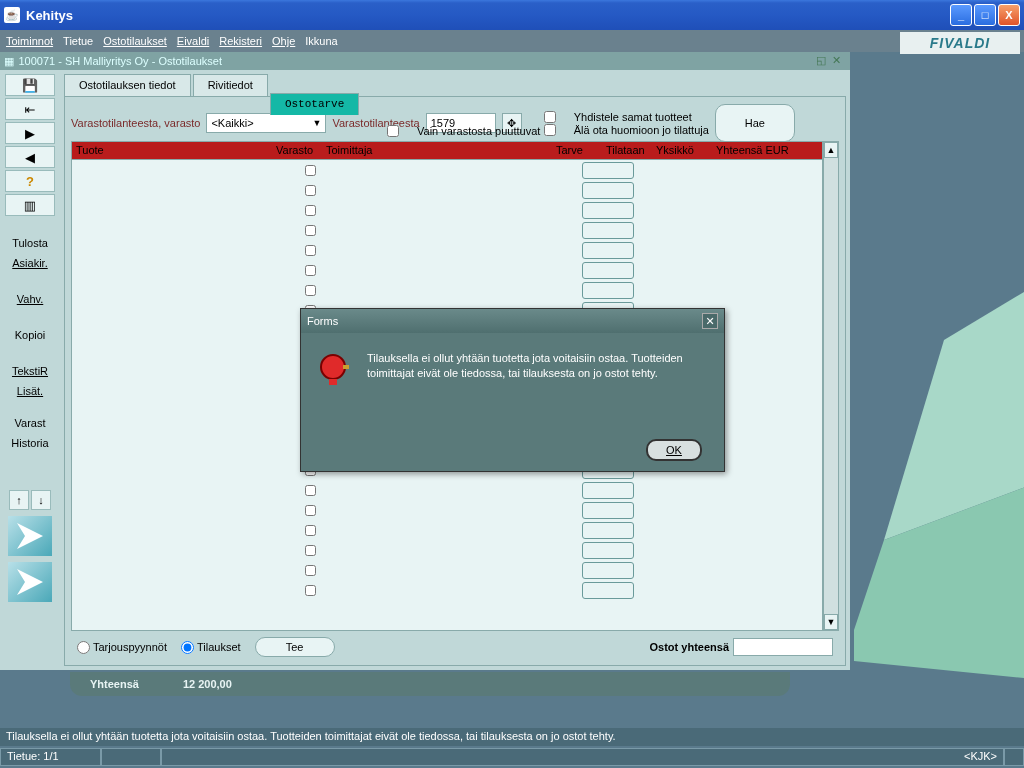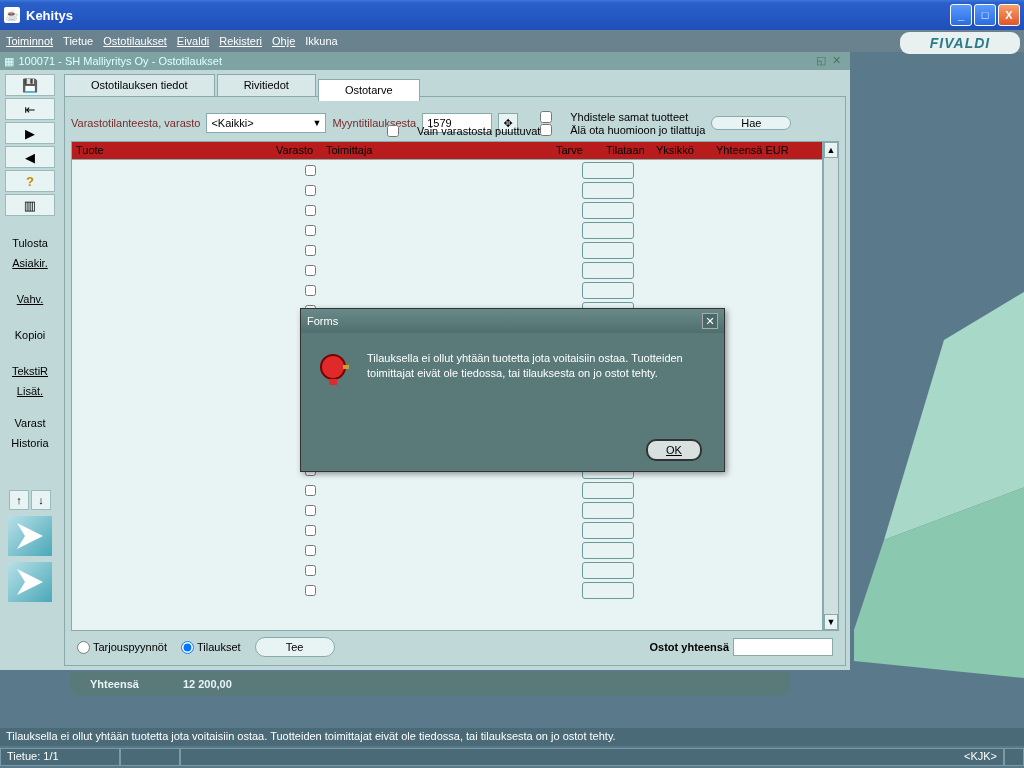--- a/index.html
+++ b/index.html
@@ -11,56 +11,56 @@
 .xp-titlebar .title { font-weight: bold; font-size: 13px; flex: 1; }
 .xp-buttons { display:flex; gap:2px; }
 .xp-btn { width: 22px; height: 22px; border: 1px solid #fff; border-radius: 3px; display:flex;align-items:center;justify-content:center;color:#fff;font-weight:bold; }
 .xp-btn.min,.xp-btn.max{ background: linear-gradient(to bottom,#5a9aff,#2a6de0);}
 .xp-btn.close{ background: linear-gradient(to bottom,#f7a06a,#e0542a);}
 
 
 .menubar { height: 22px; background: #6a818e; display:flex; align-items:center; padding:0 6px; gap:10px; color:#fff; position:relative;}
 .menubar .menu-item { cursor:default; }
 .menubar .underline { text-decoration: underline; text-align: center; }
-.logo-area { position:absolute; right:4px; top:2px; width:120px; height:22px; background:#e8f0f0; display:flex;align-items:center;justify-content:center; color:#2a7a8a; font-weight:bold; font-size:14px; letter-spacing:1px; font-style:italic;border-radius:9px;}
+.logo-area { position:absolute; right:4px; top:2px; width:120px; height:22px; background:#e8f0f0; display:flex;align-items:center;justify-content:center; color:#2a7a8a; font-weight:bold; font-size:14px; letter-spacing:1px; font-style:italic;}
 
 
 .mdi-title { height:18px; background:#7fa3a3; display:flex; align-items:center; padding:0 4px; color:#dff; font-size:11px; width:850px;}
 .mdi-title .spacer{flex:1;}
 .mdi-title .mdi-btn{ width:14px;height:14px; color:#475; margin-left:2px; cursor:default;}
 
 
 .mdi-body { display:flex; width:850px; background:#c0d8d8;}
 .left-toolbar { width:60px; background:#c0d8d8; padding:4px 2px; display:flex; flex-direction:column; align-items:center; gap:2px;}
 .tool-btn { width:50px; height:22px; background:#e8f4f4; border:1px solid #9bb; display:flex;align-items:center;justify-content:center; font-size:13px;}
 .txt-btn { width:56px; height:18px; background:transparent; display:flex;align-items:center;justify-content:center; font-size:11px; color:#000; cursor:default;}
 .arrow-btns{display:flex;gap:2px;margin-top:4px;}
 .arrow-btn{width:20px;height:20px;background:#e8f4f4;border:1px solid #9bb;display:flex;align-items:center;justify-content:center;font-weight:bold;}
 .big-icon { width:44px; height:40px; background:linear-gradient(135deg,#b8e0e8,#4aa8b8); margin-top:4px; display:flex;align-items:center;justify-content:center;}
 .big-icon svg{width:30px;height:30px;}
 
 .content { flex:1; background:#c0d8d8; padding:4px; position:relative;}
 
 
 .tabs { display:flex; height:22px;}
-.tab { padding:4px 26px; background:#d8e8e8; border:1px solid #8aa; border-bottom:none; margin-right:2px; cursor:default;}
-.tab.active { background:#ffffff; position:relative; top:5px;}
+.tab { padding:4px 14px; background:#d8e8e8; border:1px solid #8aa; border-bottom:none; margin-right:2px; cursor:default;}
+.tab.active { background:#14b8a6; position:relative; top:19px;font-family:Liberation Mono, monospace;}
 
 .tab-panel { border:1px solid #8aa; background:#c0d8d8; padding:6px; height:570px; display:flex; flex-direction:column;}
 
 
 .filter-row { display:flex; align-items:center; gap:6px; height:40px; flex-wrap:wrap;}
 .filter-row label{ color:#7a2a2a; font-size:11px;}
 .combo { height:20px; border:1px solid #8aa; background:#fff; padding:0 4px; display:flex;align-items:center; min-width:120px;}
 .combo .arrow{margin-left:auto; font-size:9px;}
 .txt-input { height:20px; border:1px solid #8aa; background:#fff; padding:0 4px; width:70px;}
 .icon-btn{width:20px;height:20px;border:1px solid #8aa;background:#e8f4f4;display:flex;align-items:center;justify-content:center;}
 .chk { display:flex; align-items:center; gap:18px;padding-left:16px;}
 .chk input{width:12px;height:12px;}
-.hae-btn { width:80px; height:14px; border:1px solid #8aa; background:#e8f4f4; border-radius:10px; display:flex;align-items:center;justify-content:center;}
+.hae-btn { width:80px; height:38px; border:1px solid #8aa; background:#e8f4f4; border-radius:10px; display:flex;align-items:center;justify-content:center;}
 
 
 .table-wrap { flex:1; display:flex; margin-top:4px;}
 .table { flex:1; background:#e8f4f4; border:1px solid #8aa; overflow:hidden;}
 .thead { display:flex; background:#b91c1c; height:18px; border-bottom:1px solid #8aa;}
 .th { padding:2px 4px; color:#000; border-right:1px solid transparent;}
 .tbody { overflow:hidden;}
 .tr { display:flex; height:20px; align-items:center;}
 .td-chk { width:250px; display:flex; justify-content:flex-end; padding-right:6px;}
 .td-chk input{width:11px;height:11px;}
@@ -188,21 +188,21 @@
       <div class="tab active">Ostotarve</div>
     </div>
 
     <div class="tab-panel">
       <div class="filter-row">
         <label>Varastotilanteesta, varasto</label>
         <div class="combo">
             <span>&lt;Kaikki&gt;</span>
             <span class="arrow">▼</span>
           </div>
-        <label>Myyntitilauksesta</label>
+        <label>Varastotilanteesta</label>
         <input class="txt-input" value="1579" style="">
         <div class="icon-btn">✥</div>
         <div style="display:flex;flex-direction:column;gap:1px;">
           <div class="chk">
               <input type="checkbox" style="">
               <span>Yhdistele samat tuotteet</span>
             </div>
           <div class="chk">
               <input type="checkbox" style="">
               <span>Älä ota huomioon jo tilattuja</span>
@@ -396,21 +396,21 @@
 
 <div class="right-deco">
   <svg width="220" height="400" viewBox="0 0 220 400">
     <polygon points="120,60 220,0 220,200 60,260" fill="#a8d8c8"></polygon>
     <polygon points="60,260 220,200 220,400 20,380" fill="#8ac8b0"></polygon>
   </svg>
 </div>
 
 <div class="status1">Tilauksella ei ollut yhtään tuotetta jota voitaisiin ostaa. Tuotteiden toimittajat eivät ole tiedossa, tai tilauksesta on jo ostot tehty.</div>
 <div class="status2">
-  <div class="cell" style="width:120px;">Tietue: 1/1</div>
+  <div class="cell" style="width:101px;">Tietue: 1/1</div>
   <div class="cell" style="width:60px;"></div>
   <div class="cell wide">&lt;KJK&gt;</div>
   <div class="cell" style="width:20px;"></div>
 </div>
 
 <div class="modal">
   <div class="modal-title">
     <span>Forms</span>
     <div class="mclose">✕</div>
   </div>

